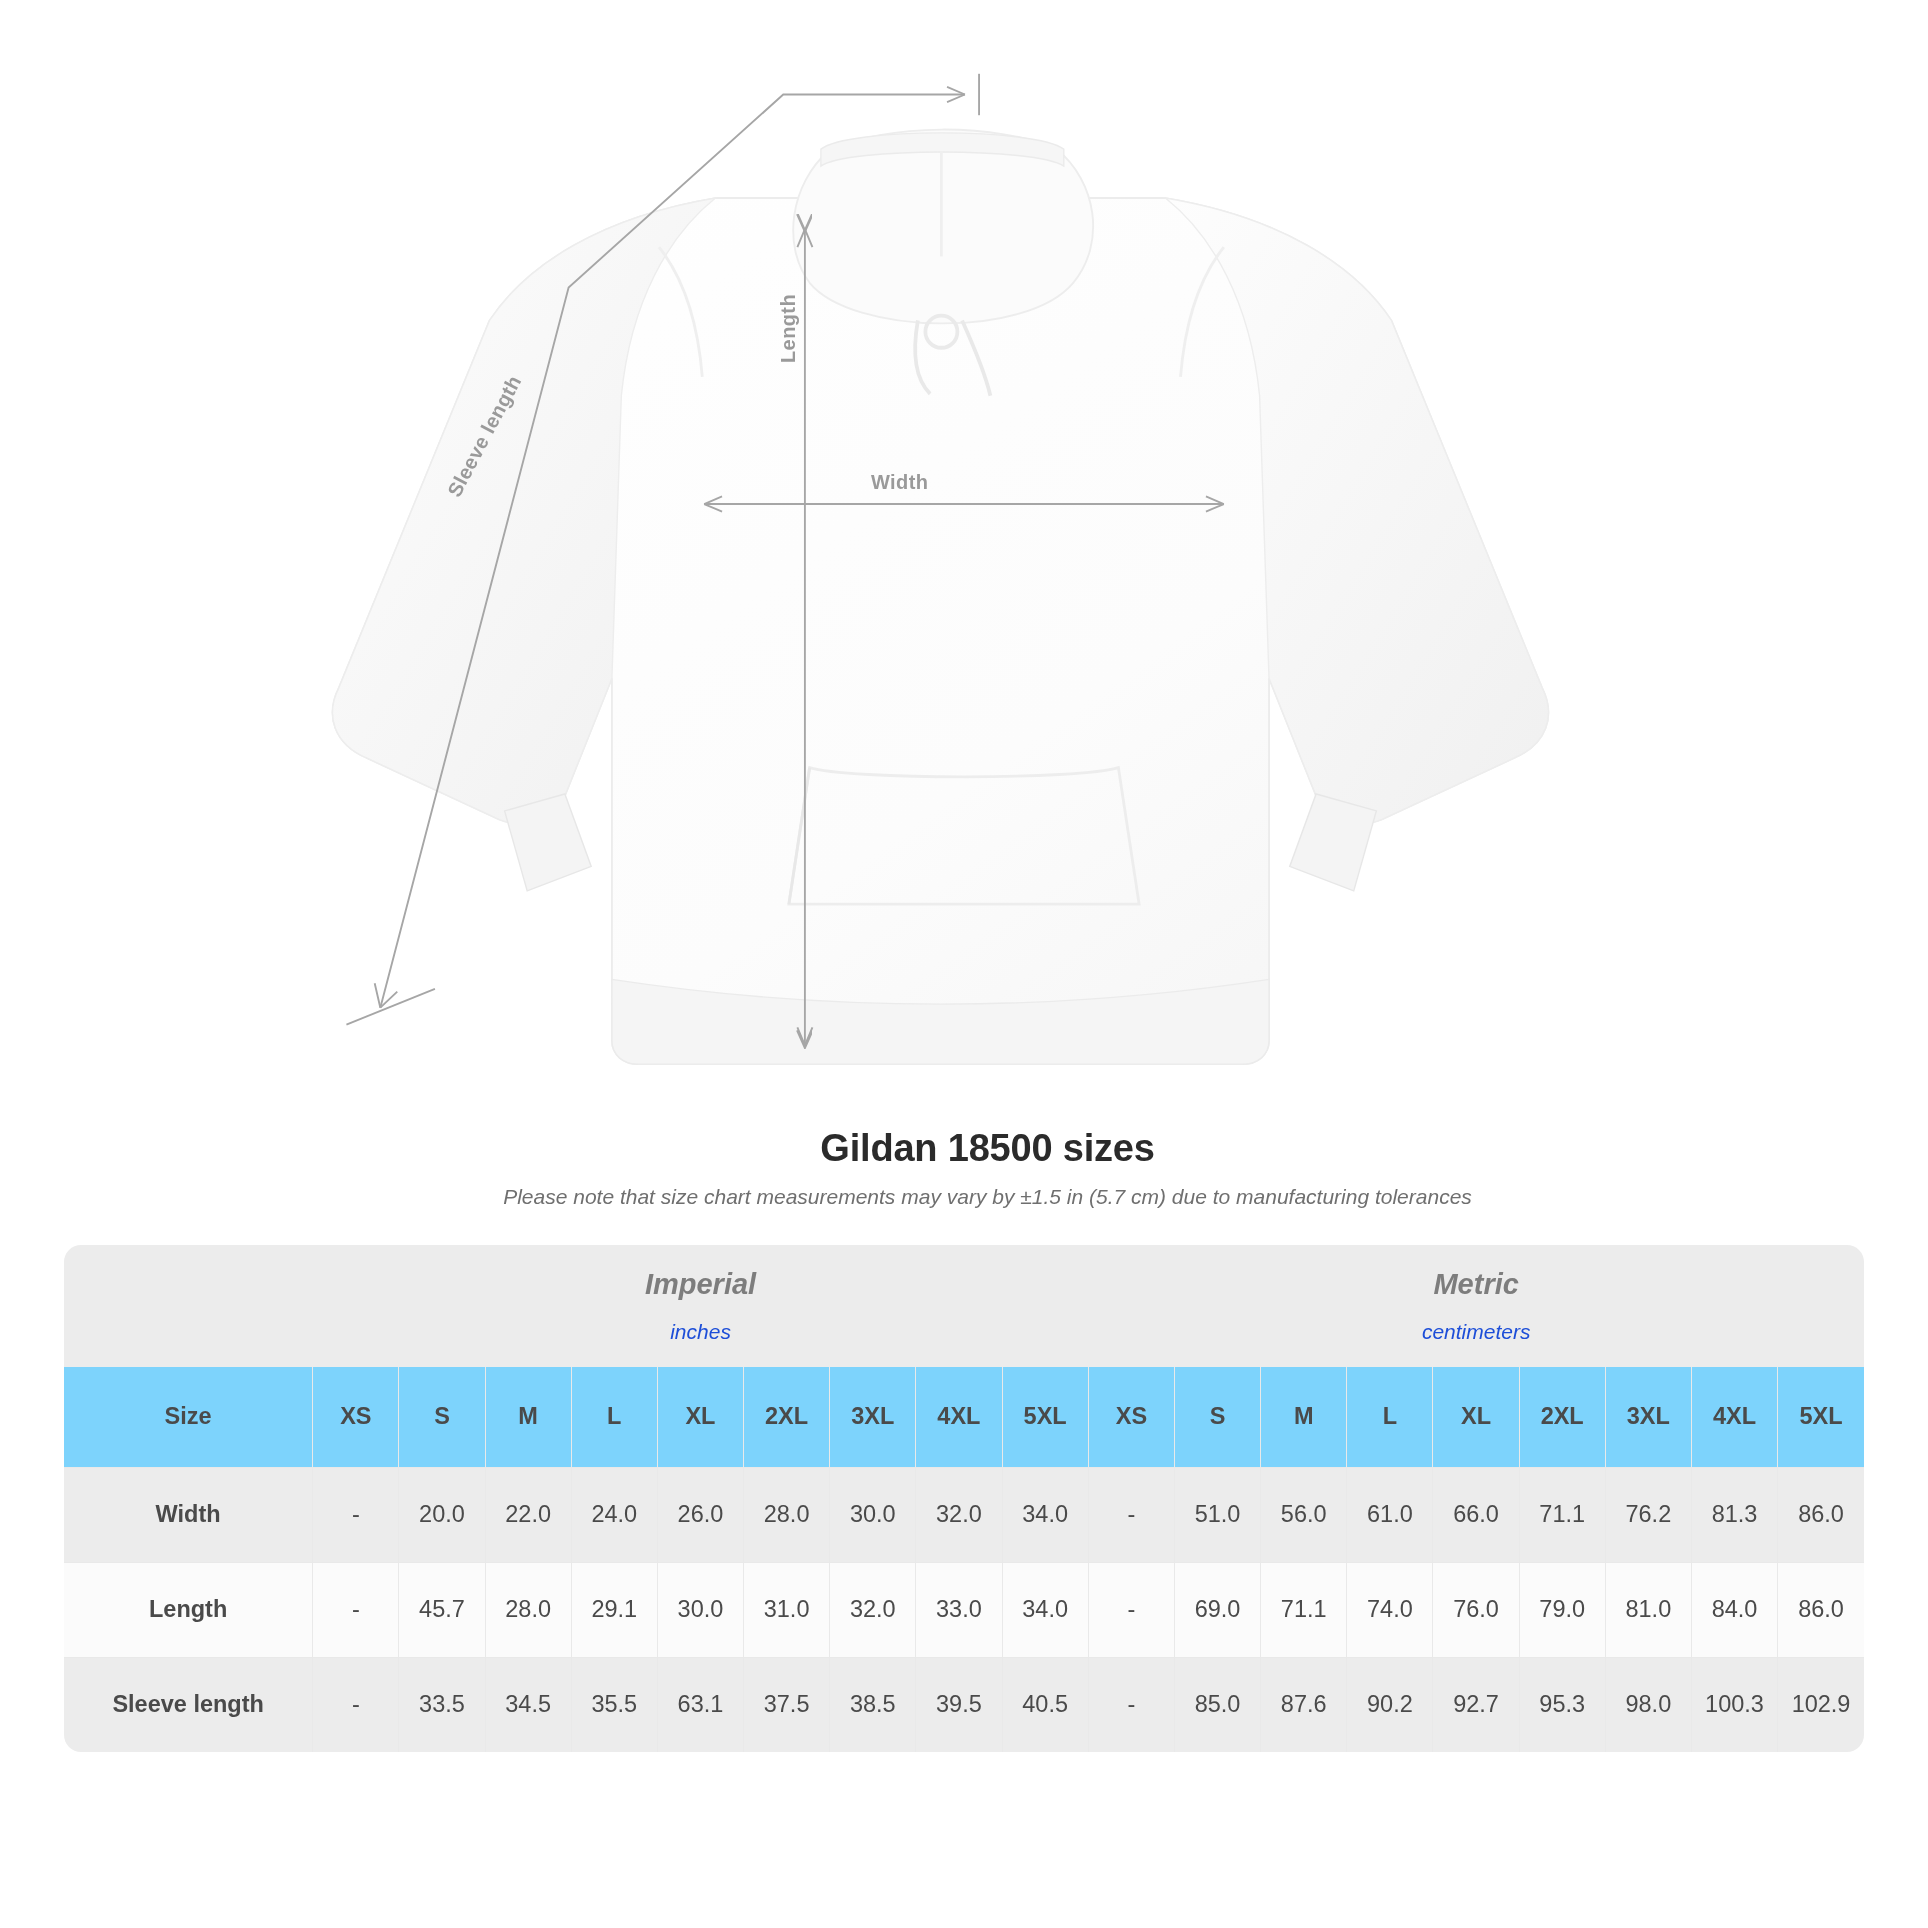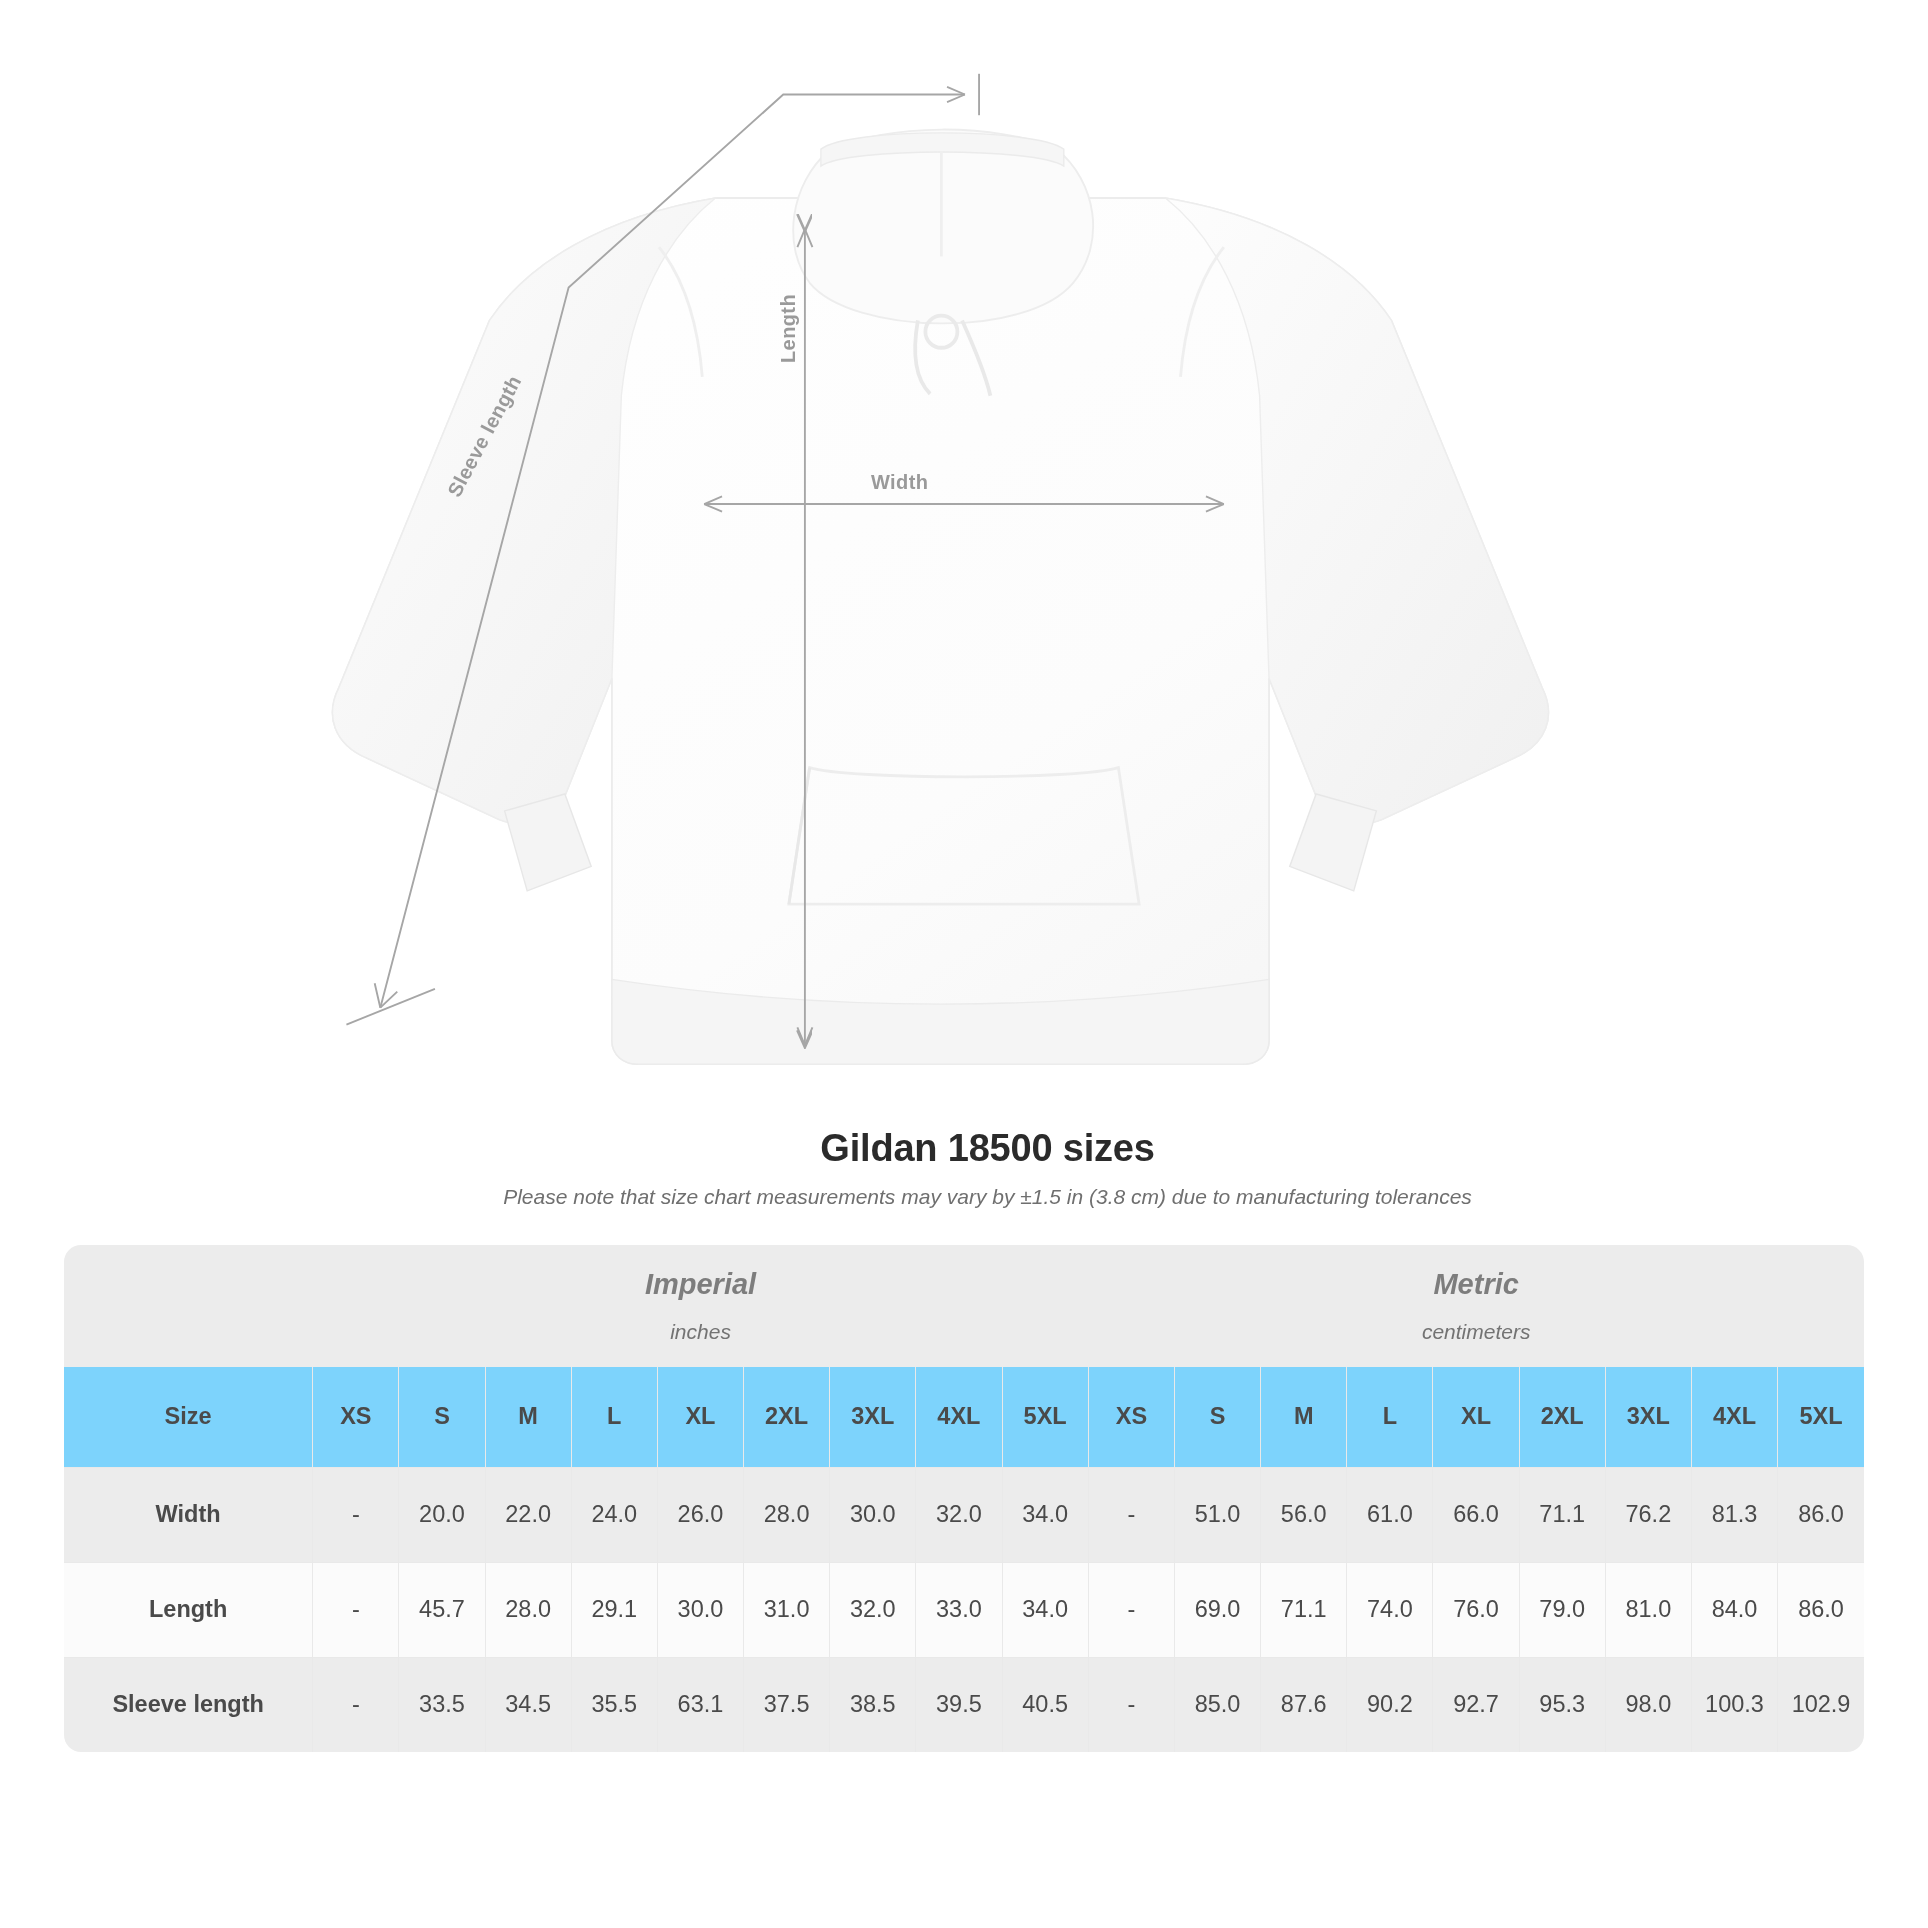--- a/index.html
+++ b/index.html
@@ -108,21 +108,21 @@
   .unit-main {
     font-size: 29px;
     font-style: italic;
     font-weight: bold;
     color: #7d7d7d;
     line-height: 1.2;
   }
   .unit-sub {
     font-size: 21px;
     font-style: italic;
-    color: #737373;
+    color: #1d4ed8;
     margin-top: 18px;
   }
   
   .head-row td {
     background: #7dd3fc;
     height: 98px;
     font-weight: bold;
     color: #4a4a4a;
     font-size: 24.5px;
     border-right: 0.9px solid #e9e9e9;
@@ -224,21 +224,21 @@
       </svg>
 
       <div class="dim-label label-width">Width</div>
       <div class="dim-label label-length">Length</div>
       <div class="dim-label label-sleeve">Sleeve length</div>
     </div>
   </div>
 
   <div class="title-block">
     <div class="chart-title">Gildan 18500 sizes</div>
-    <div class="chart-note">Please note that size chart measurements may vary by ±1.5 in (3.8 cm) due to manufacturing tolerances</div>
+    <div class="chart-note">Please note that size chart measurements may vary by ±1.5 in (5.7 cm) due to manufacturing tolerances</div>
   </div>
 
   <div class="table-wrap">
     <table class="size-table">
       <colgroup>
         <col class="firstcol">
         <col class="datacol">
           <col class="datacol">
           <col class="datacol">
           <col class="datacol">

